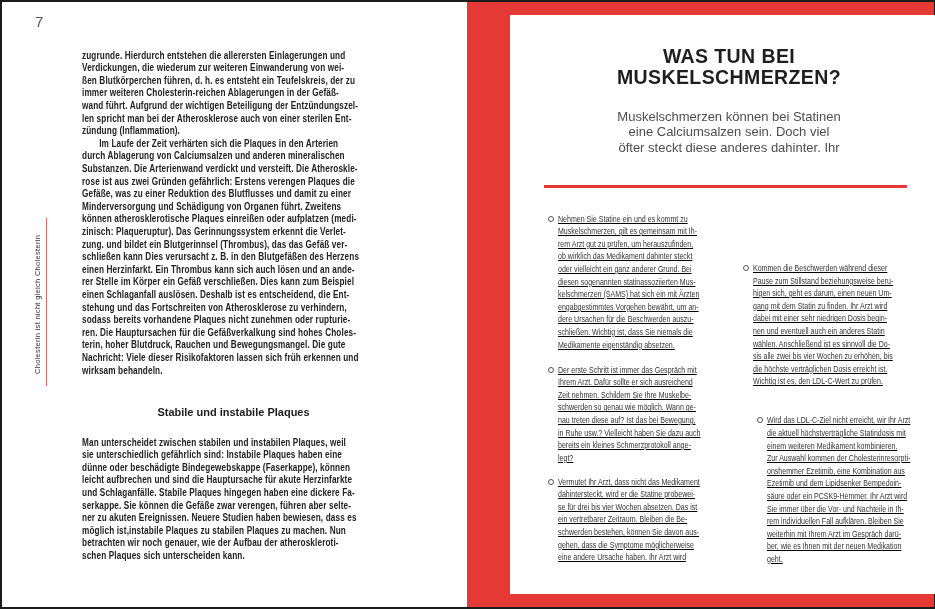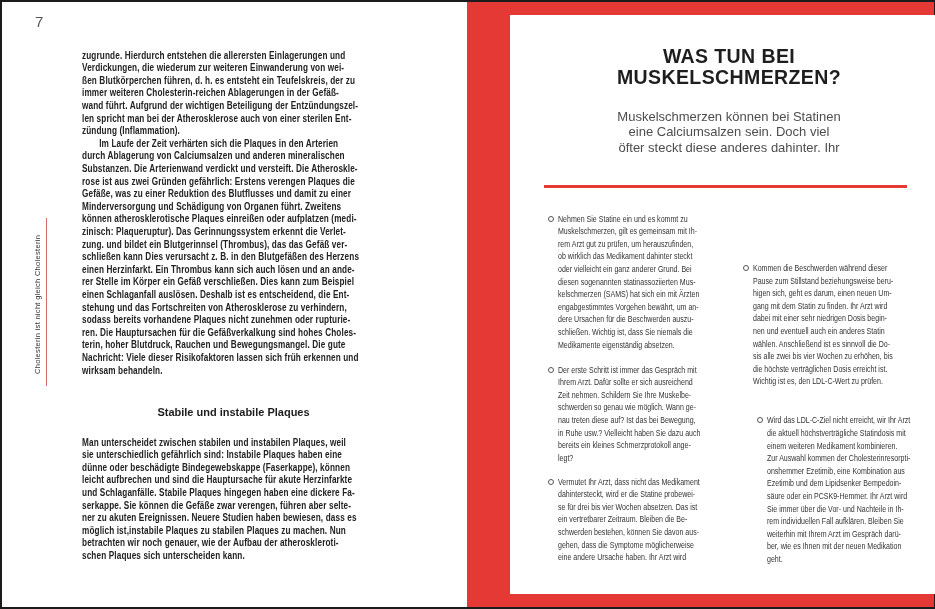--- a/index.html
+++ b/index.html
@@ -59,21 +59,21 @@
     .box-title div { white-space: nowrap; }
     .box-intro {
       position: absolute; left: 0; top: 94px; width: 438px;
       text-align: center; font-size: 13px; color: #4d4d4d; line-height: 15.3px;
     }
     .box-intro .line { white-space: nowrap; }
     .box-rule {
       position: absolute; left: 34px; top: 169.5px; width: 363px; height: 3px;
       background: #e53935;
     }
-    .tip-block { position: absolute; }
+    .tip-block { position: absolute; text-decoration: underline; }
     .bullet {
       position: absolute; left: -10px; top: 3px; width: 6px; height: 6px;
       border: 1px solid #555; border-radius: 50%; background: #fff;
     }
     .narrow {
       font-size: 8.6px; color: #333; line-height: 12.6px;
       transform: scaleX(0.82); transform-origin: left top;
     }
   </style>
 </head>

